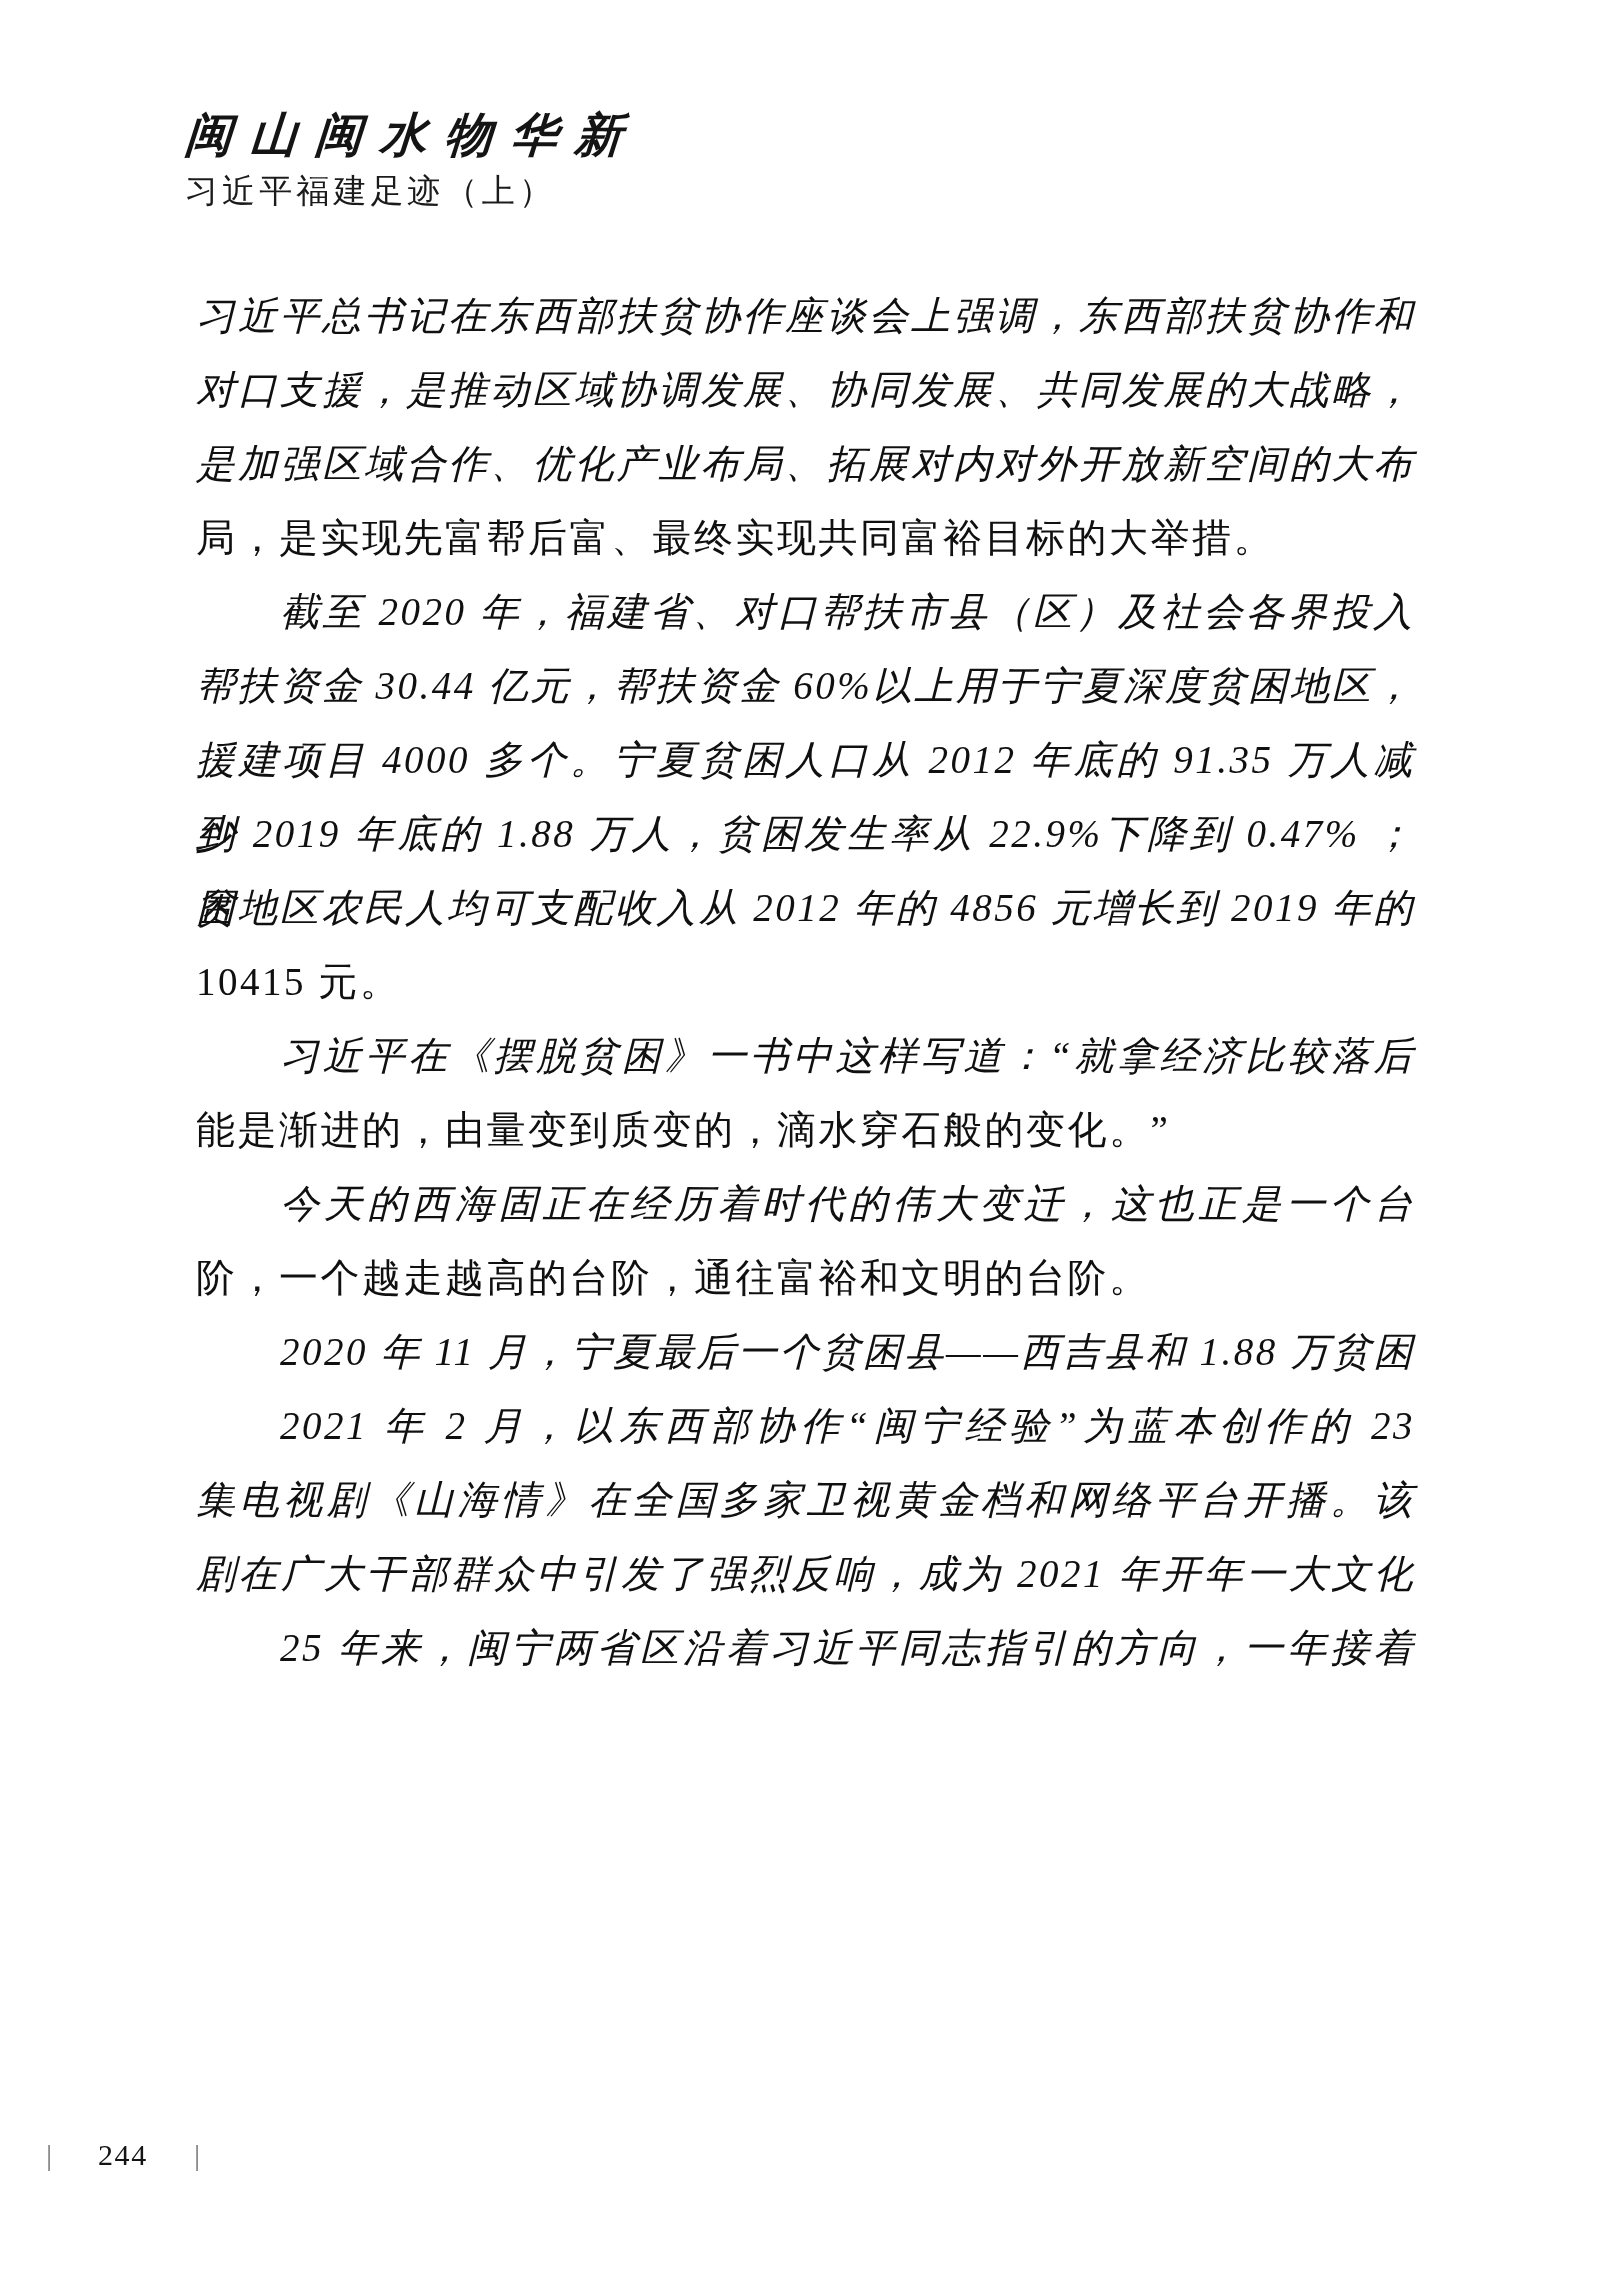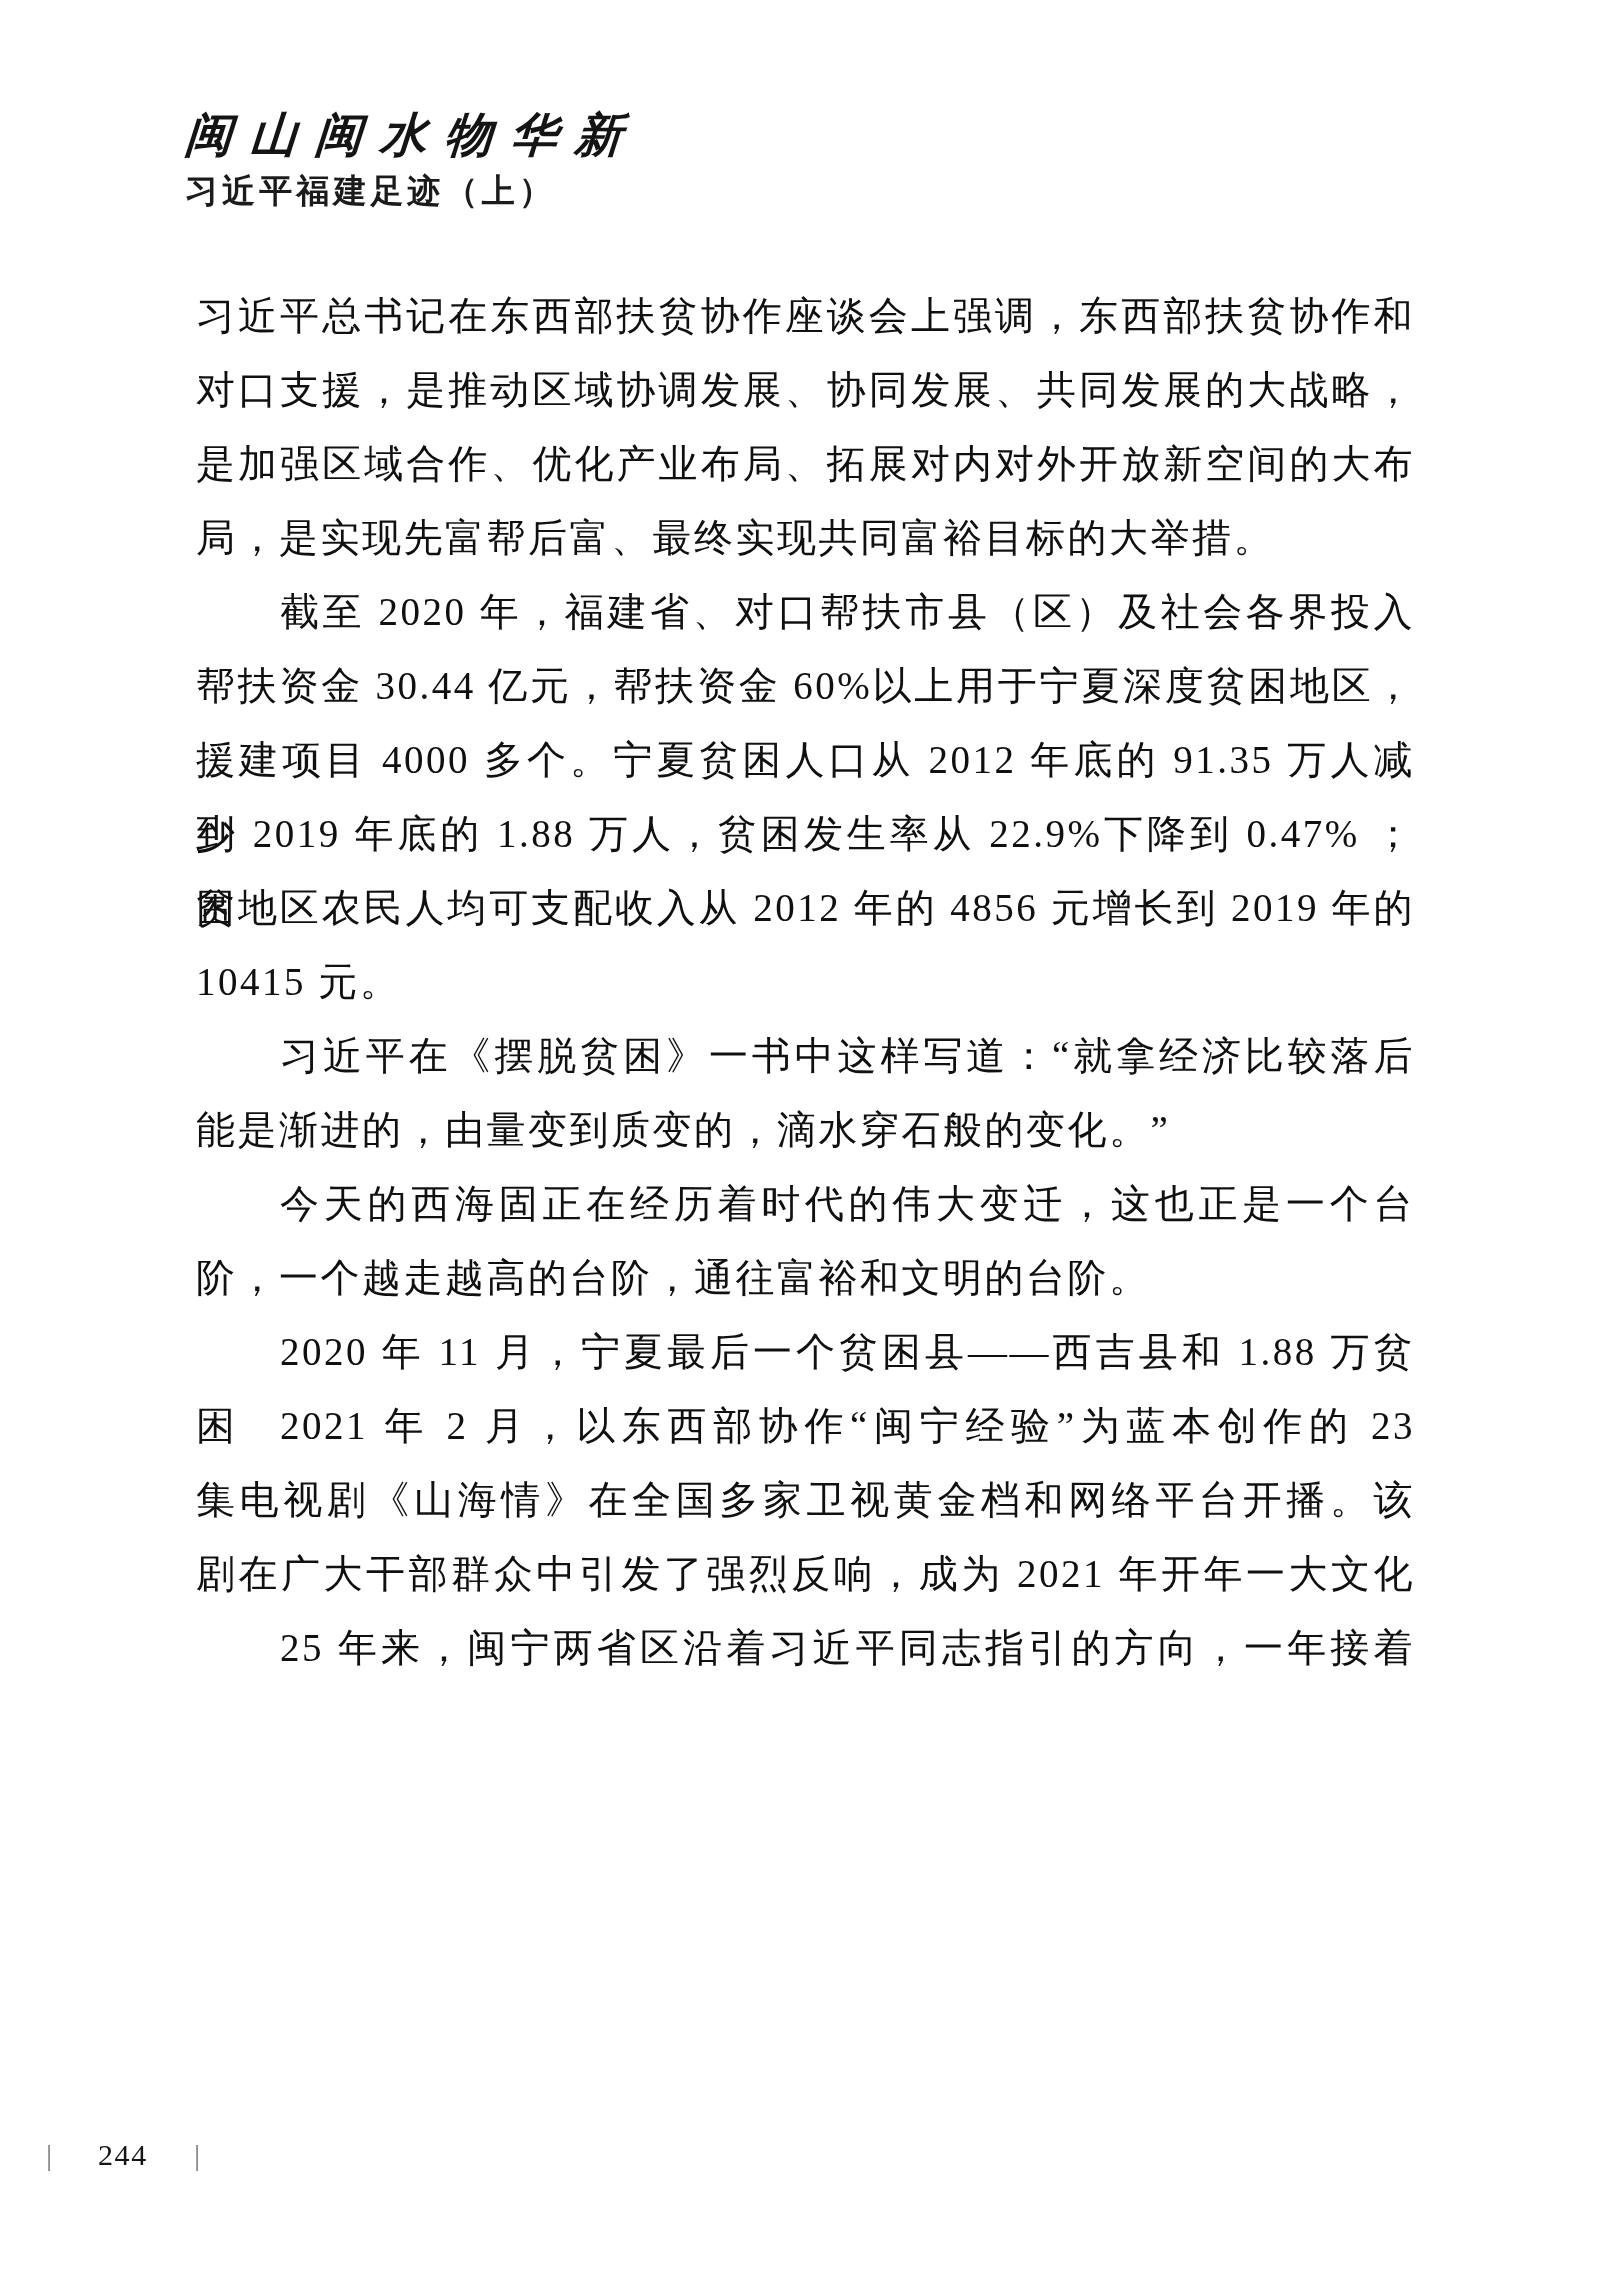--- a/index.html
+++ b/index.html
@@ -32,21 +32,21 @@
     font-style: italic;               
     letter-spacing: 18px;
     line-height: 60px;
     transform: skewX(-4deg);
     color: #141414;
     white-space: nowrap;
   }
   .book-title {
     margin-top: 4.9px;
     font-size: 33px;
-    font-weight: 700;
+    font-weight: 400;
     letter-spacing: 4.1px;
     line-height: 42px;
     color: #1b1b1b;
     white-space: nowrap;
   }
 
   
   .body-text {
     position: absolute;
     left: 196px;
@@ -57,20 +57,21 @@
     height: 74px;
     line-height: 74px;
     font-size: 39px;
     letter-spacing: 2.5px;
     color: #101010;
     text-justify: inter-character;
   }
   .line.fill {
     text-align: justify;
     text-align-last: justify;
+    font-style: italic;
   }
   .line.indent {
     text-indent: 84px;
   }
 
   
   .footer {
     position: absolute;
     left: 0;
     top: 2134px;

